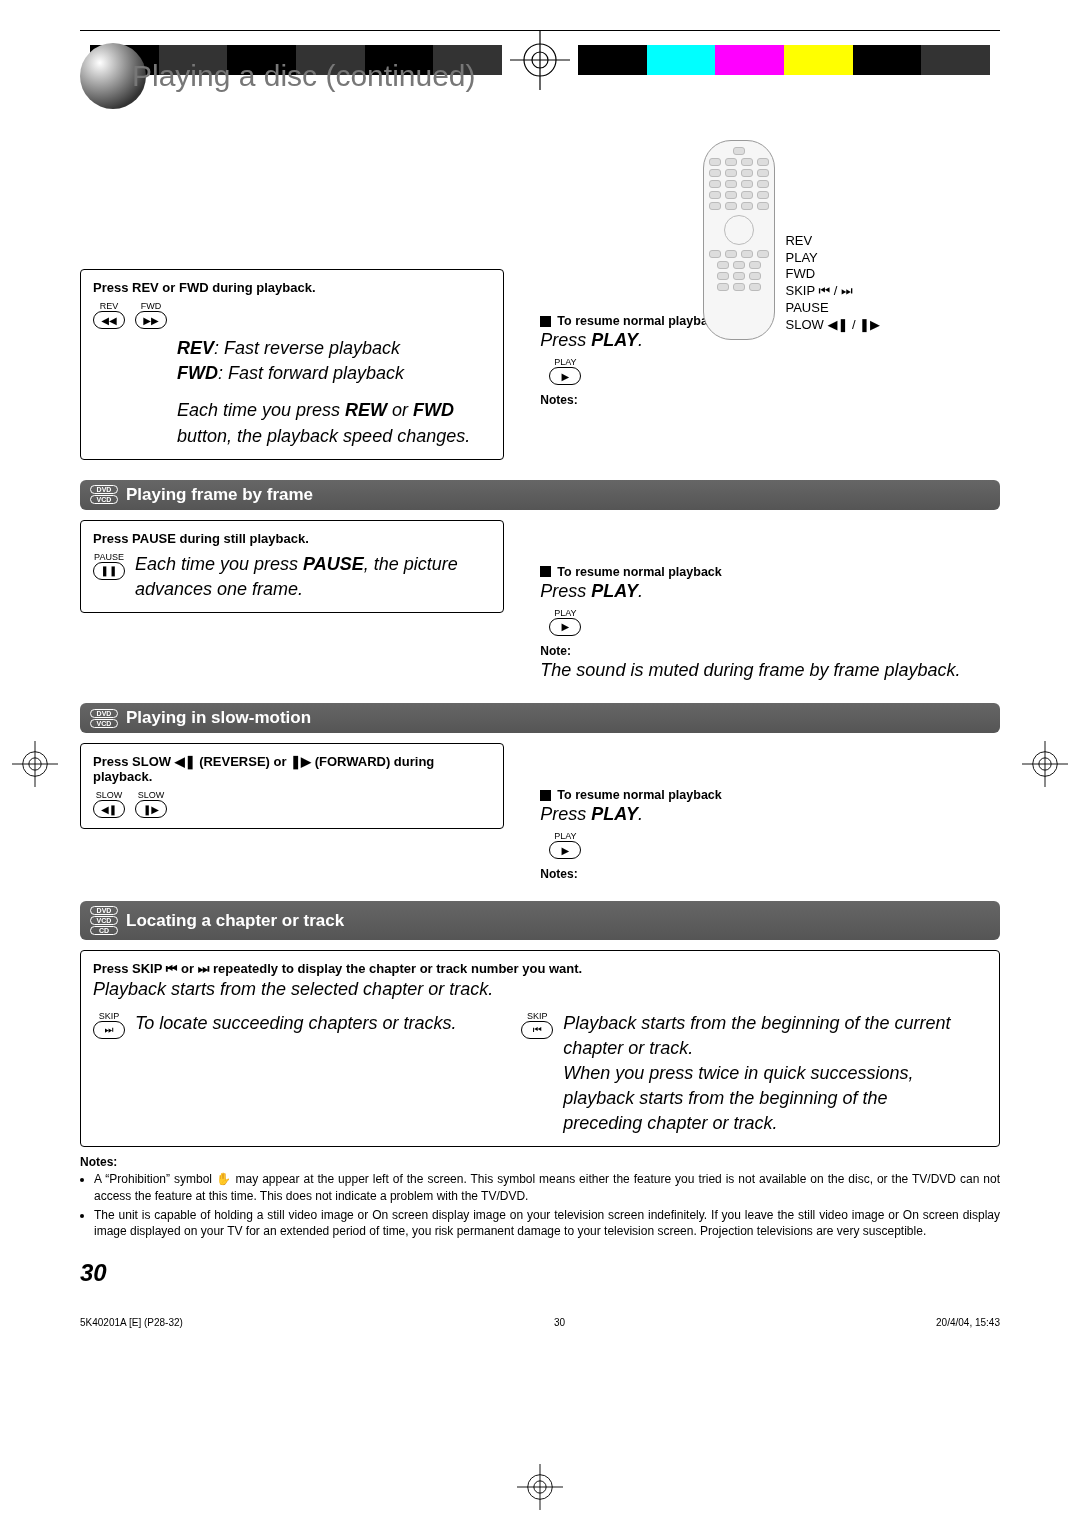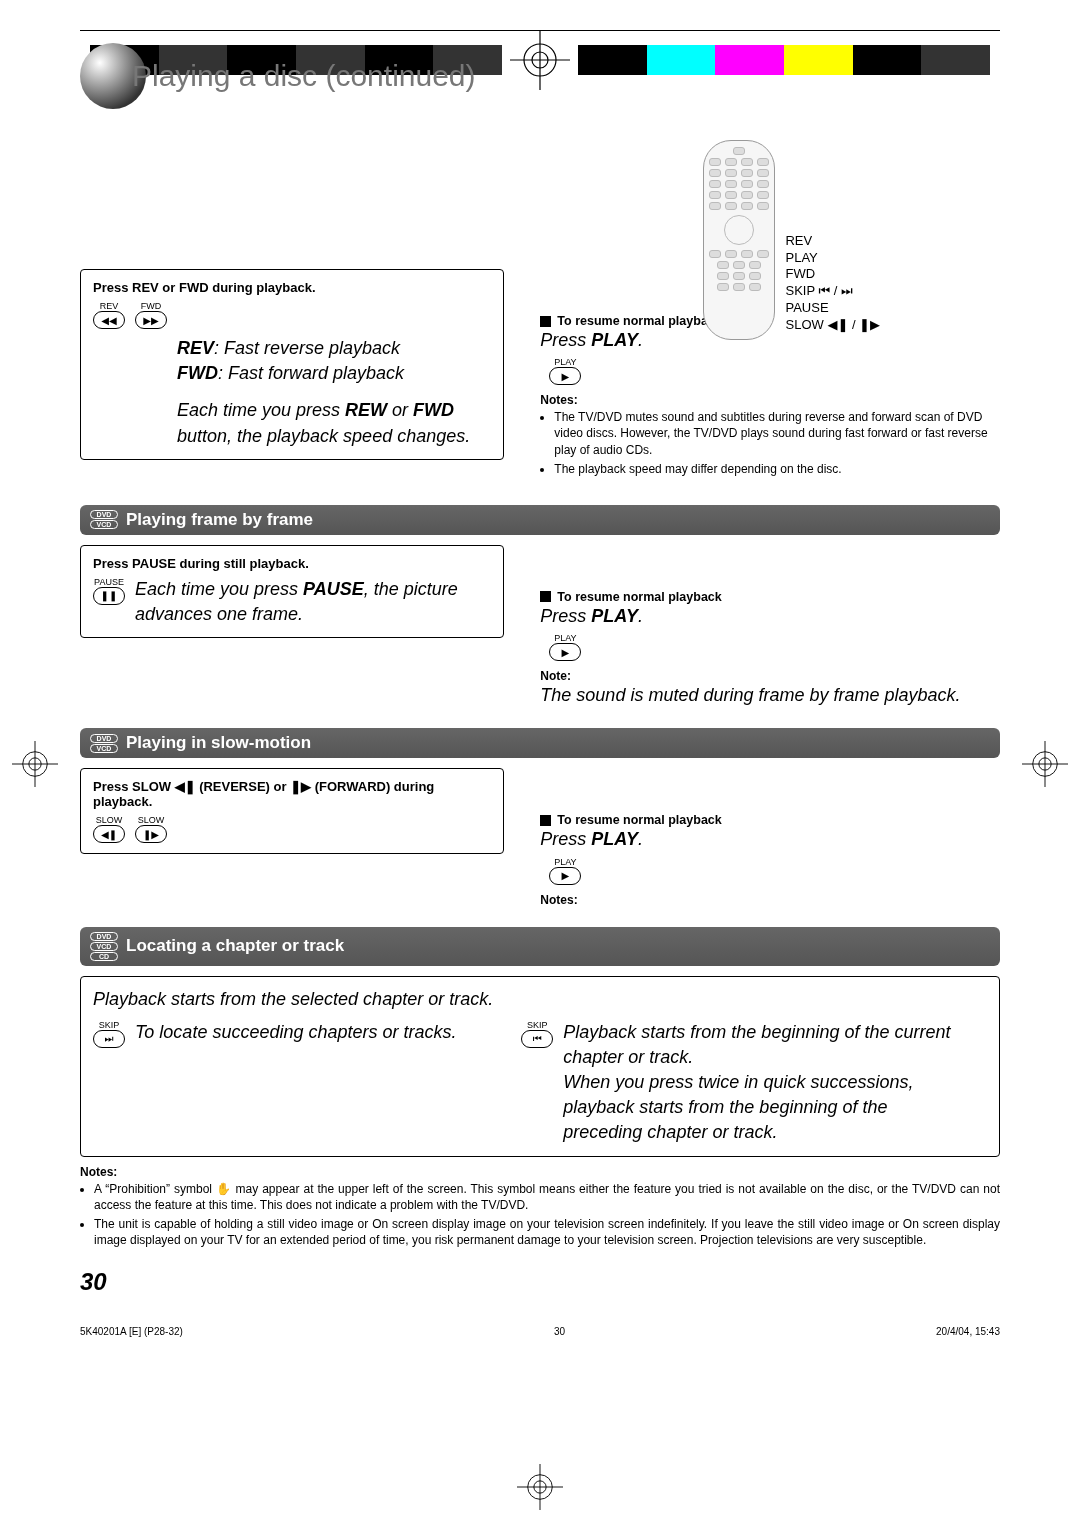--- a/index.html
+++ b/index.html
@@ -321,24 +321,20 @@
       <div class="resume-row">
           <span class="sq"></span>
           <span class="bold">To resume normal playback</span>
         </div>
       <div class="sub"><span>Press </span><span class="bold">PLAY</span><span>.</span></div>
       <div class="btn-shape" style="align-items:center; width:50px; margin-top:4px;">
         <span>PLAY</span>
         <div class="oval-btn">▶</div>
       </div>
       <div class="notes-heading">Notes:</div>
-      <ul class="notes">
-        <li>The TV/DVD mutes sound and subtitles during reverse and forward scan of DVD video discs. However, the TV/DVD plays sound during fast forward or fast reverse play of audio CDs.</li>
-        <li>The playback speed may differ depending on the disc.</li>
-      </ul>
     </div>
   </div>
 
   <div class="section-bar">
     <span class="disc-badge">
       <span class="mini-oval">DVD</span>
       <span class="mini-oval">VCD</span>
     </span>
     <span>Playing frame by frame</span>
   </div>
@@ -411,20 +407,21 @@
 
   <div class="section-bar">
     <span class="disc-badge">
       <span class="mini-oval">DVD</span>
       <span class="mini-oval">VCD</span>
       <span class="mini-oval">CD</span>
     </span>
     <span>Locating a chapter or track</span>
   </div>
   <div class="full-box">
+    <div class="bold"><span>Press SKIP </span>⏮<span> or </span>⏭<span> repeatedly to display the chapter or track number you want.</span></div>
     <div class="sub">Playback starts from the selected chapter or track.</div>
     <div style="display:flex; gap:26px; margin-top:8px;">
       <div style="display:flex; gap:10px; width:45%;">
         <div class="btn-shape">
           <span>SKIP</span>
           <div class="oval-btn">⏭</div>
         </div>
         <div class="sub" style="flex:1;">To locate succeeding chapters or tracks.</div>
       </div>
       <div style="display:flex; gap:10px; width:50%;">

